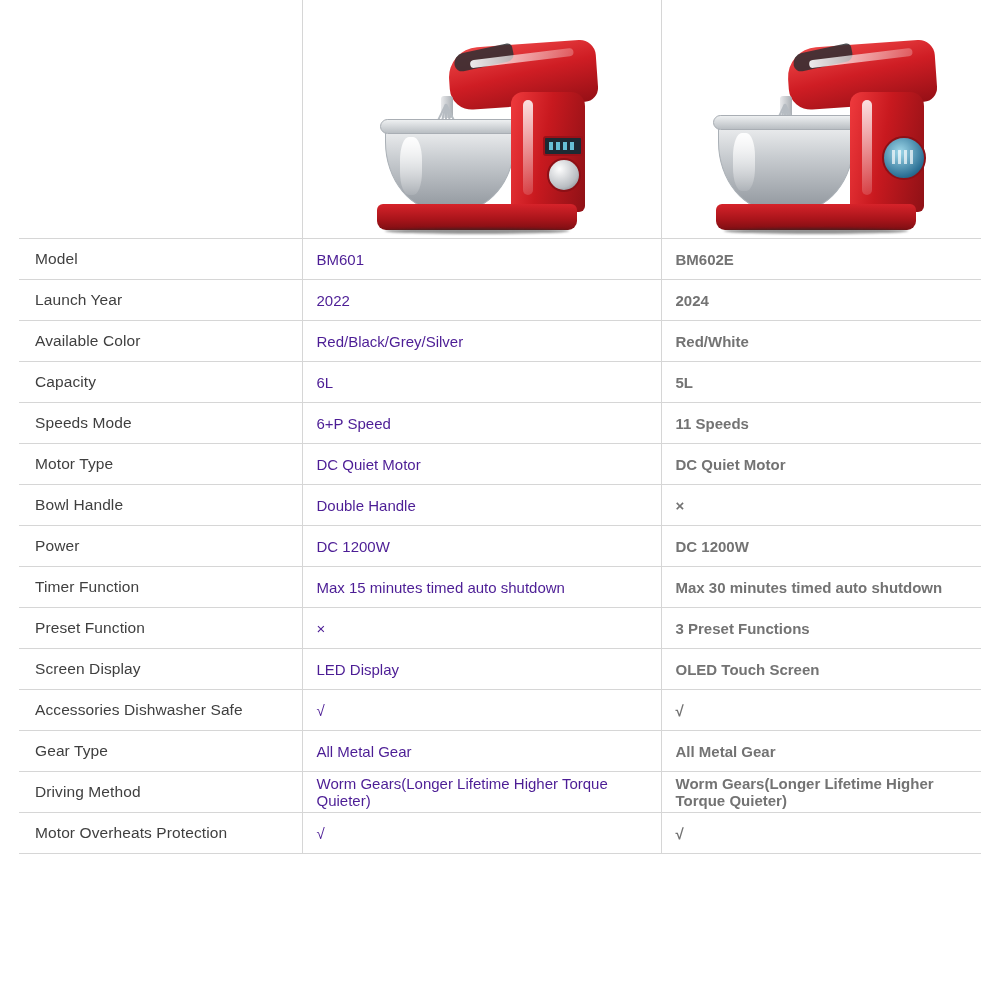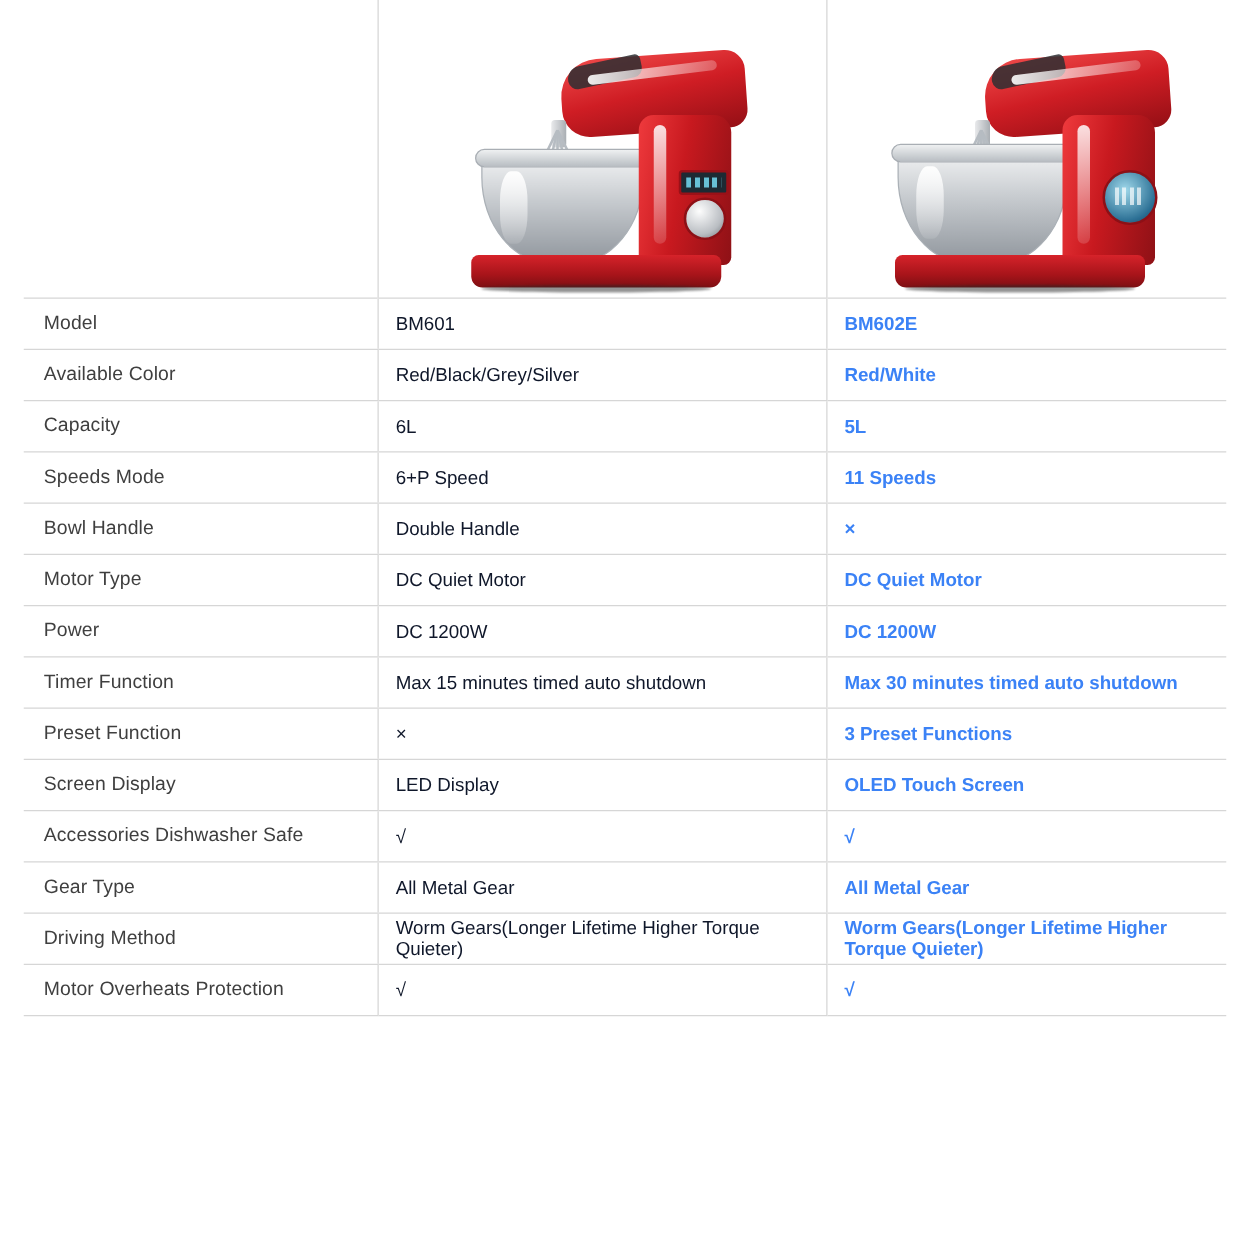--- a/index.html
+++ b/index.html
@@ -225,27 +225,27 @@
   tr.spec-row td.label {
     padding-left: 16px;
     font-size: 15.5px;
     color: #3f3f3f;
     letter-spacing: .1px;
   }
   tr.spec-row td.val-a {
     border-left: 1px solid #d6d6d6;
     padding-left: 14px;
     font-size: 15px;
-    color: #0f172a;
+    color: #4c1d95;
   }
   tr.spec-row td.val-b {
     border-left: 1px solid #d6d6d6;
     padding-left: 14px;
     font-size: 15px;
-    color: #3b82f6;
+    color: #737373;
     font-weight: bold;
   }
   td.val-a.small, td.val-b.small { font-size: 11.5px; }
 </style>
 </head>
 <body>
 
 <div class="sheet">
   <table class="spec">
     <colgroup>
@@ -315,45 +315,50 @@
             </div>
           </div>
         </td>
       </tr>
     <tr class="spec-row">
           <td class="label">Model</td>
           <td class="val-a">BM601</td>
           <td class="val-b">BM602E</td>
         </tr>
         <tr class="spec-row">
+          <td class="label">Launch Year</td>
+          <td class="val-a">2022</td>
+          <td class="val-b">2024</td>
+        </tr>
+        <tr class="spec-row">
           <td class="label">Available Color</td>
           <td class="val-a">Red/Black/Grey/Silver</td>
           <td class="val-b">Red/White</td>
         </tr>
         <tr class="spec-row">
           <td class="label">Capacity</td>
           <td class="val-a">6L</td>
           <td class="val-b">5L</td>
         </tr>
         <tr class="spec-row">
           <td class="label">Speeds Mode</td>
           <td class="val-a">6+P Speed</td>
           <td class="val-b">11 Speeds</td>
         </tr>
         <tr class="spec-row">
+          <td class="label">Motor Type</td>
+          <td class="val-a">DC Quiet Motor</td>
+          <td class="val-b">DC Quiet Motor</td>
+        </tr>
+        <tr class="spec-row">
           <td class="label">Bowl Handle</td>
           <td class="val-a">Double Handle</td>
           <td class="val-b">×</td>
         </tr>
         <tr class="spec-row">
-          <td class="label">Motor Type</td>
-          <td class="val-a">DC Quiet Motor</td>
-          <td class="val-b">DC Quiet Motor</td>
-        </tr>
-        <tr class="spec-row">
           <td class="label">Power</td>
           <td class="val-a">DC 1200W</td>
           <td class="val-b">DC 1200W</td>
         </tr>
         <tr class="spec-row">
           <td class="label">Timer Function</td>
           <td class="val-a">Max 15 minutes timed auto shutdown</td>
           <td class="val-b">Max 30 minutes timed auto shutdown</td>
         </tr>
         <tr class="spec-row">

